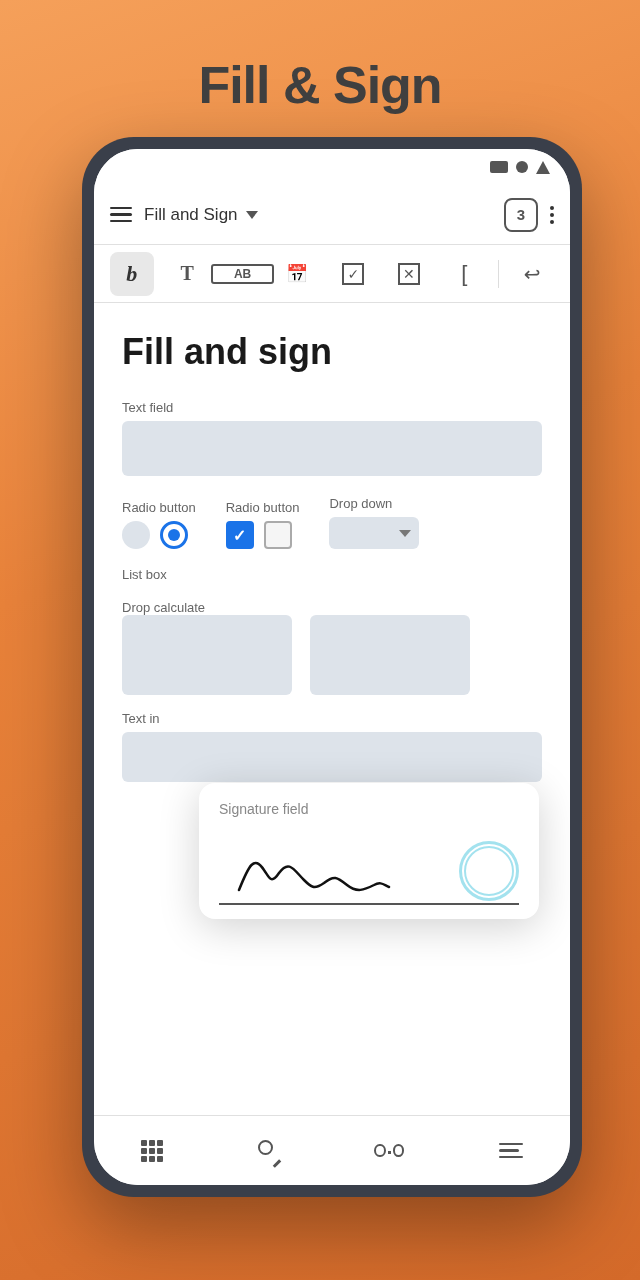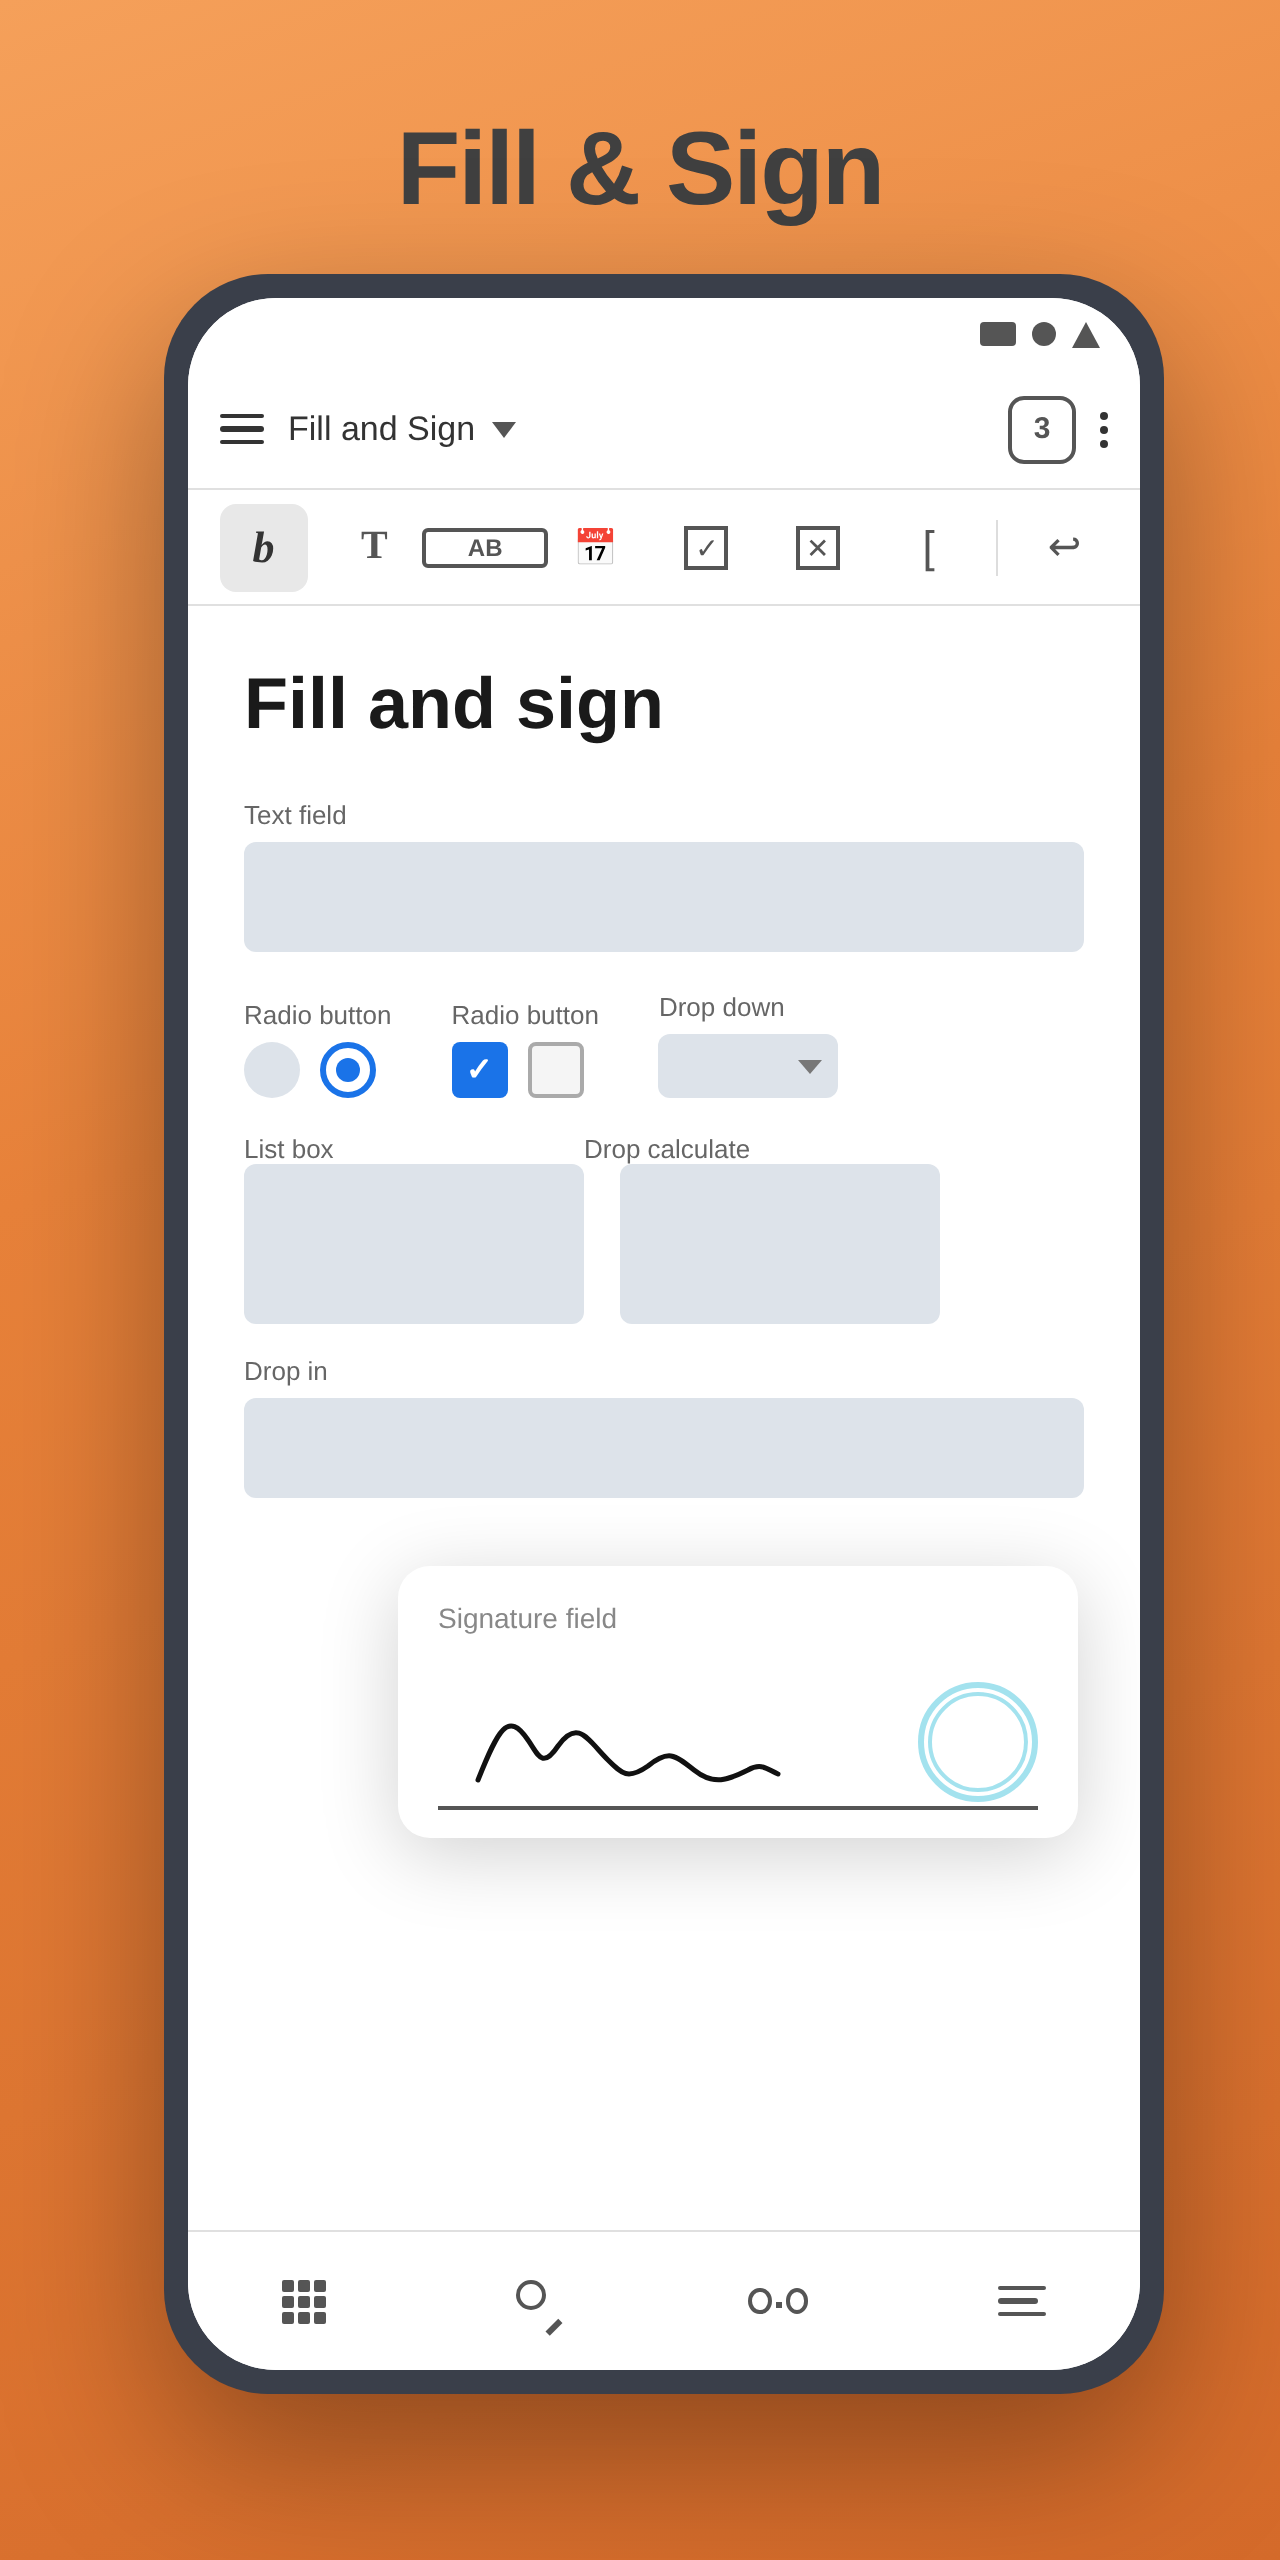--- a/index.html
+++ b/index.html
@@ -311,20 +311,22 @@
       border-radius: 6px;
     }
     .auto-calc-box {
       width: 160px;
       height: 80px;
       background: #dde3ea;
       border-radius: 6px;
     }
     .col-labels {
       display: flex;
+      gap: 18px;
+      flex-direction: column;
     }
     .col-label {
       font-size: 13px;
       color: #666;
     }
 
     .sign-area-label {
       font-size: 13px;
       color: #666;
       margin-bottom: 6px;
@@ -624,21 +626,21 @@
 
         <div class="col-labels">
           <div class="col-label" style="width:170px;">List box</div>
           <div class="col-label">Drop calculate</div>
         </div>
         <div class="second-row">
           <div class="list-box"></div>
           <div class="auto-calc-box"></div>
         </div>
 
-        <div class="sign-area-label">Drop in</div>
+        <div class="sign-area-label">Text in</div>
         <div class="sign-area-field"></div>
       </div>
 
       <div class="sig-popup">
         <div class="sig-popup-label">Signature field</div>
         <div class="sig-image-area">
           <svg class="sig-svg" viewBox="0 0 220 70" xmlns="http://www.w3.org/2000/svg">
             <path d="M 20 55 C 30 30, 35 20, 45 35 C 50 42, 52 50, 60 38 C 70 24, 75 35, 85 45 C 92 52, 95 55, 105 48 C 115 40, 118 42, 128 50 C 138 58, 145 55, 155 50 C 162 46, 165 50, 170 52" stroke="#111" stroke-width="2.5" fill="none" stroke-linecap="round" stroke-linejoin="round"></path>
           </svg>
           <div class="sig-stamp"></div>

